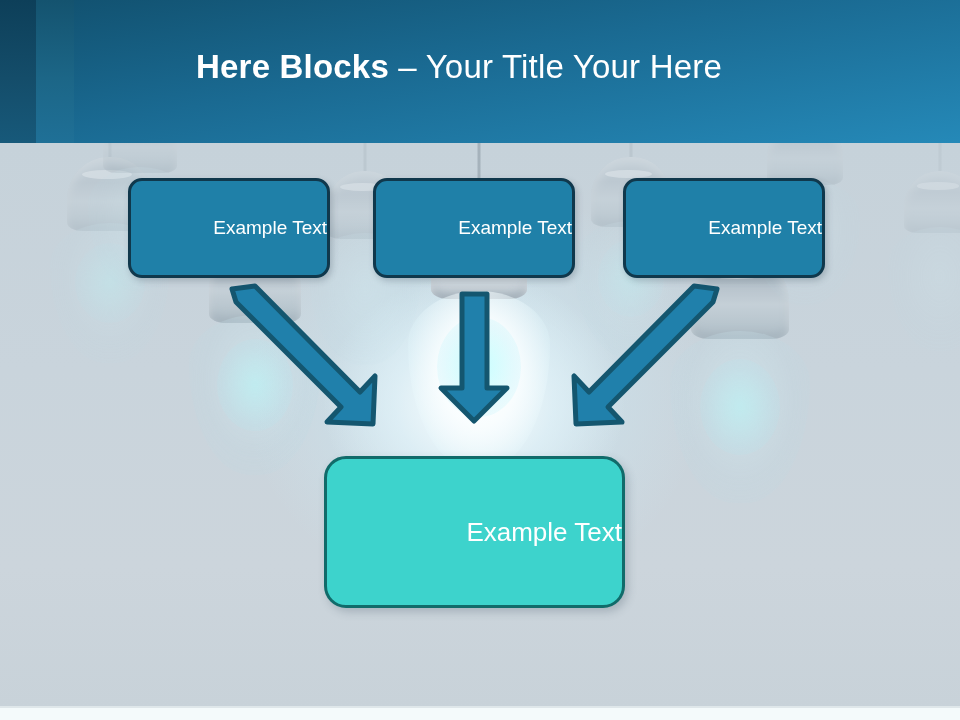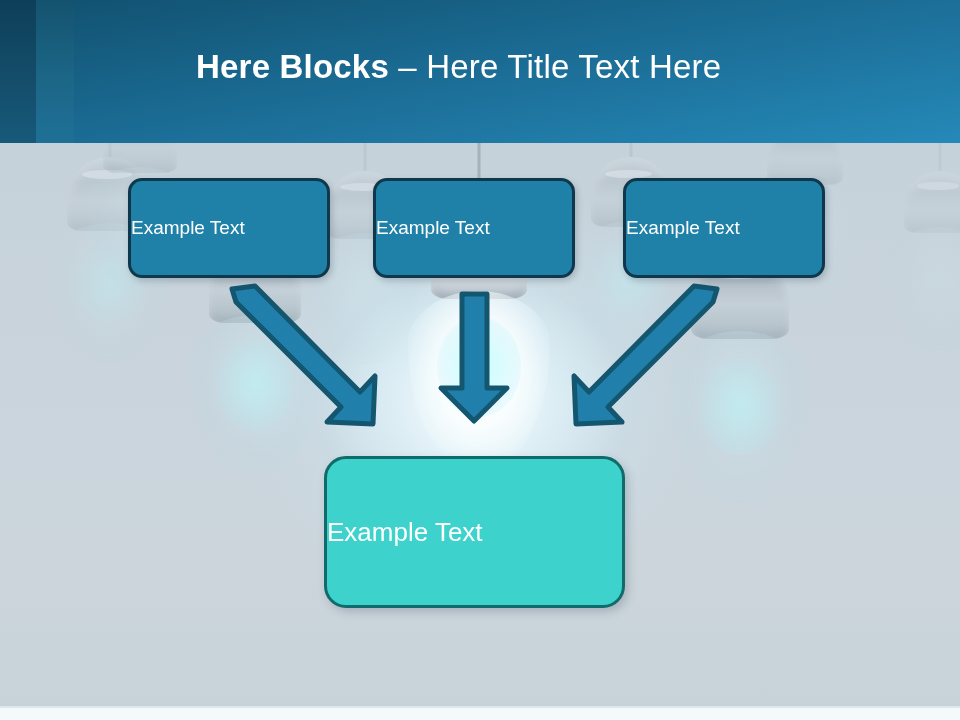--- a/index.html
+++ b/index.html
@@ -141,21 +141,21 @@
   }
   .title-strong { font-weight: bold; }
   .title-light  { font-weight: normal; }
 
   
   .box {
     position: absolute;
     box-sizing: border-box;
     display: flex;
     align-items: center;
-    justify-content: flex-start;
+    justify-content: flex-end;
     color: #ffffff;
     text-align: center;
   }
   .box-top {
     width: 202px;
     height: 100px;
     top: 178px;
     background: #1f80a8;
     border: 3px solid #10384c;
     border-radius: 14px;
@@ -253,21 +253,21 @@
       <div class="glass" style="top:94px; width:104px; height:124px;"></div>
     </div>
   </div>
 
   <div class="bg-hairline"></div>
   <div class="bg-bottom-strip"></div>
 
   <div class="header">
     <div class="header-band-dark"></div>
     <div class="header-band-mid"></div>
-    <div class="header-title"><span class="title-strong">Here Blocks</span><span class="title-light"> – </span><span class="title-light">Here Title Text Here</span></div>
+    <div class="header-title"><span class="title-strong">Here Blocks</span><span class="title-light"> – </span><span class="title-light">Your Title Your Here</span></div>
   </div>
 
   <svg class="arrow-layer" viewBox="0 0 960 720" xmlns="http://www.w3.org/2000/svg">
 
     <g>
       <polygon points="232,289 255,286 360,392 375,376 373,424 327,422 341,407 236,302" fill="#2080ab" stroke="#14566f" stroke-width="5" stroke-linejoin="round"></polygon>
     </g>
 
     <g>
       <polygon points="462,294 487,294 487,388 507,388 474,421 441,388 462,388" fill="#2080ab" stroke="#14566f" stroke-width="5" stroke-linejoin="round"></polygon>

